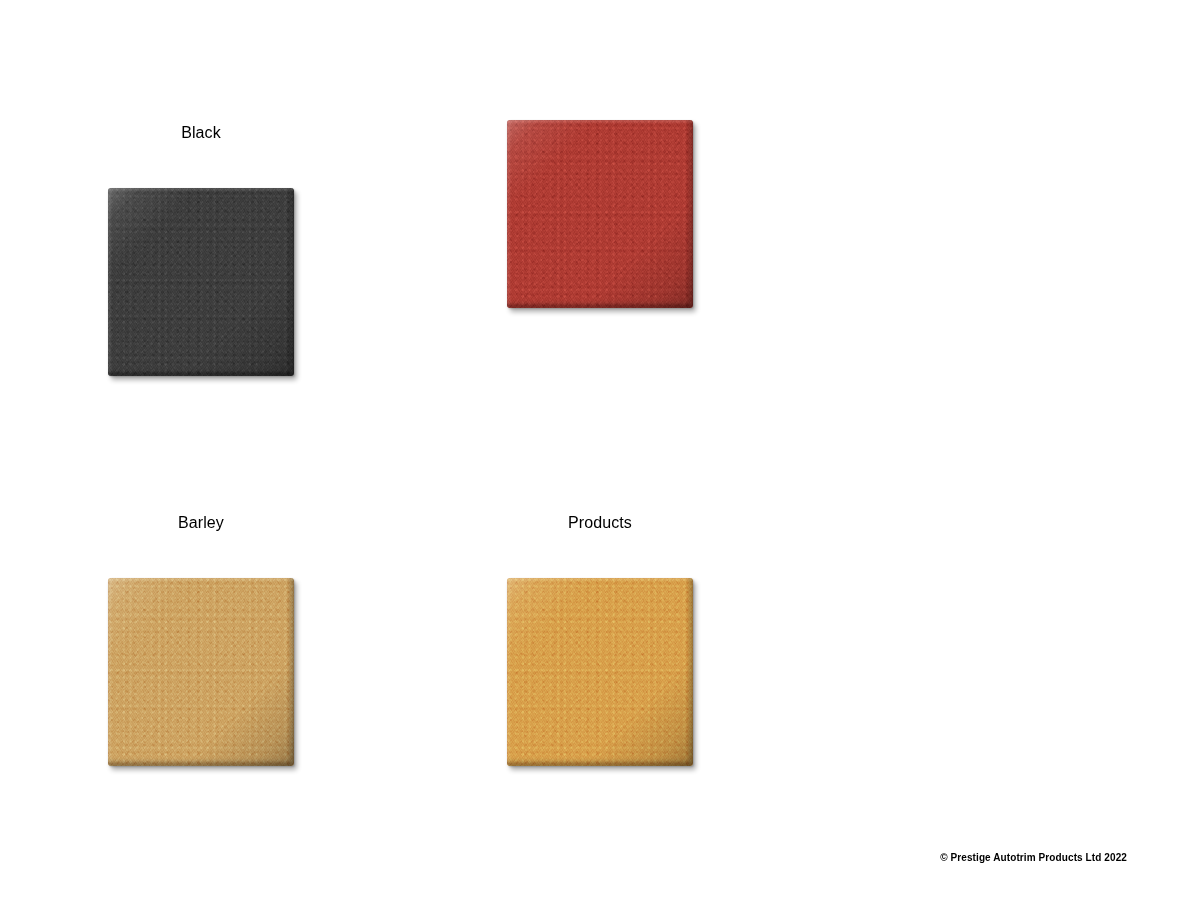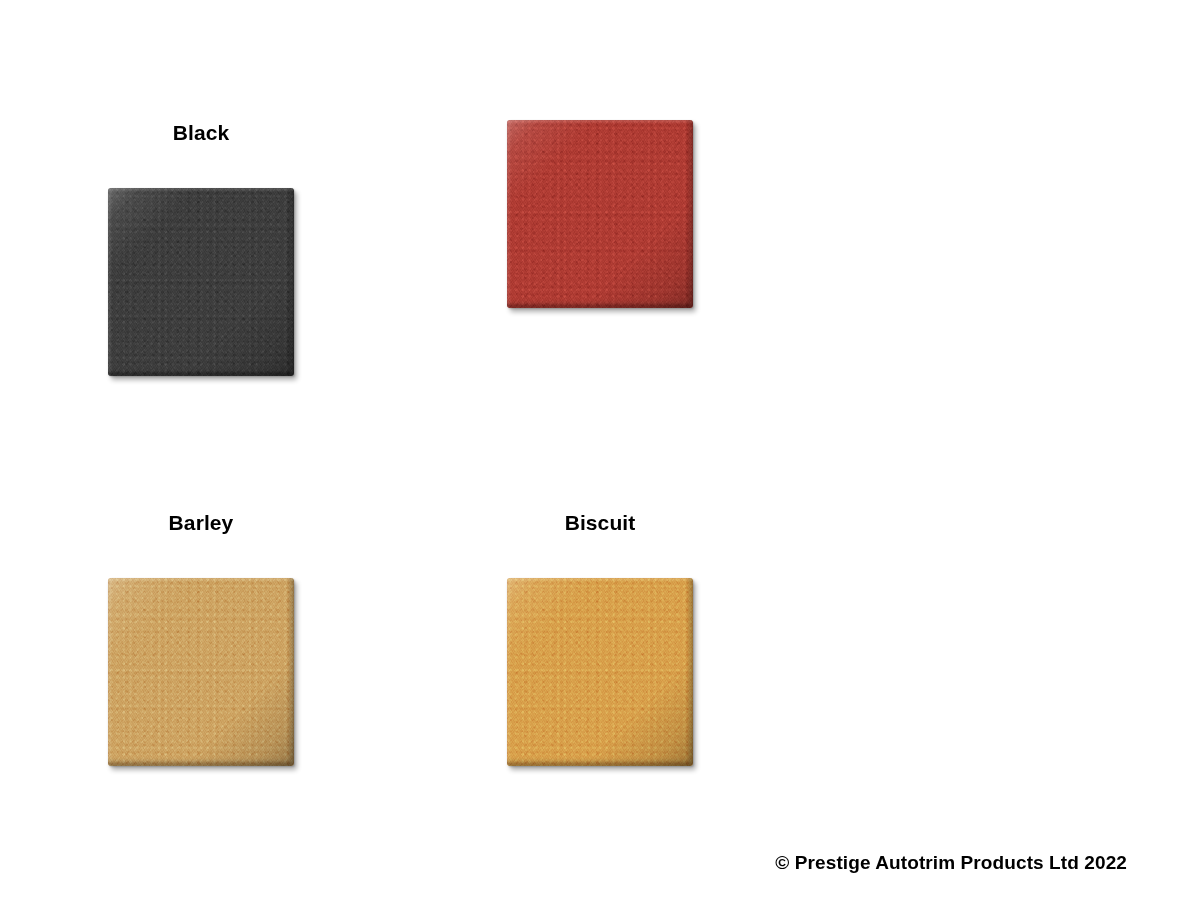--- a/index.html
+++ b/index.html
@@ -41,22 +41,22 @@
 
   .swatch-cell.is-empty {
     visibility: hidden;
   }
 
   .swatch-label {
     display: block;
     width: 186px;
     text-align: center;
     font-family: "Liberation Sans", sans-serif;
-    font-size: 21px;
-    font-weight: bold;
+    font-size: 16px;
+    font-weight: normal;
     color: #000000;
     letter-spacing: 0.1px;
     line-height: 26px;
     margin: 0 0 42px 0;
     white-space: nowrap;
   }
 
   
   .swatch-tile {
     position: relative;
@@ -121,21 +121,21 @@
     box-shadow:
       inset -3px -4px 5px rgba(0,0,0,0.32),
       inset 2px 2px 3px rgba(255,255,255,0.13);
   }
 
   .footer-note {
     position: absolute;
     right: 73px;
     top: 852px;
     font-family: "Liberation Sans", sans-serif;
-    font-size: 19px;
+    font-size: 10px;
     font-weight: bold;
     color: #000000;
     white-space: nowrap;
     letter-spacing: 0.1px;
   }
 </style>
 </head>
 <body style="background: rgb(255, 255, 255);">
 
 <div class="chart">
@@ -170,21 +170,21 @@
       <span class="swatch-label">Barley</span>
       <div class="swatch-tile" style="background-color: rgb(205, 162, 96);">
         <div class="swatch-grain"></div>
         <div class="swatch-grain-fine"></div>
         <div class="swatch-bevel"></div>
         <div class="swatch-edge"></div>
       </div>
     </div>
 
     <div class="swatch-cell">
-      <span class="swatch-label">Biscuit</span>
+      <span class="swatch-label">Products</span>
       <div class="swatch-tile" style="background-color: rgb(216, 159, 74);">
         <div class="swatch-grain"></div>
         <div class="swatch-grain-fine"></div>
         <div class="swatch-bevel"></div>
         <div class="swatch-edge"></div>
       </div>
     </div>
 
   </div>
 

